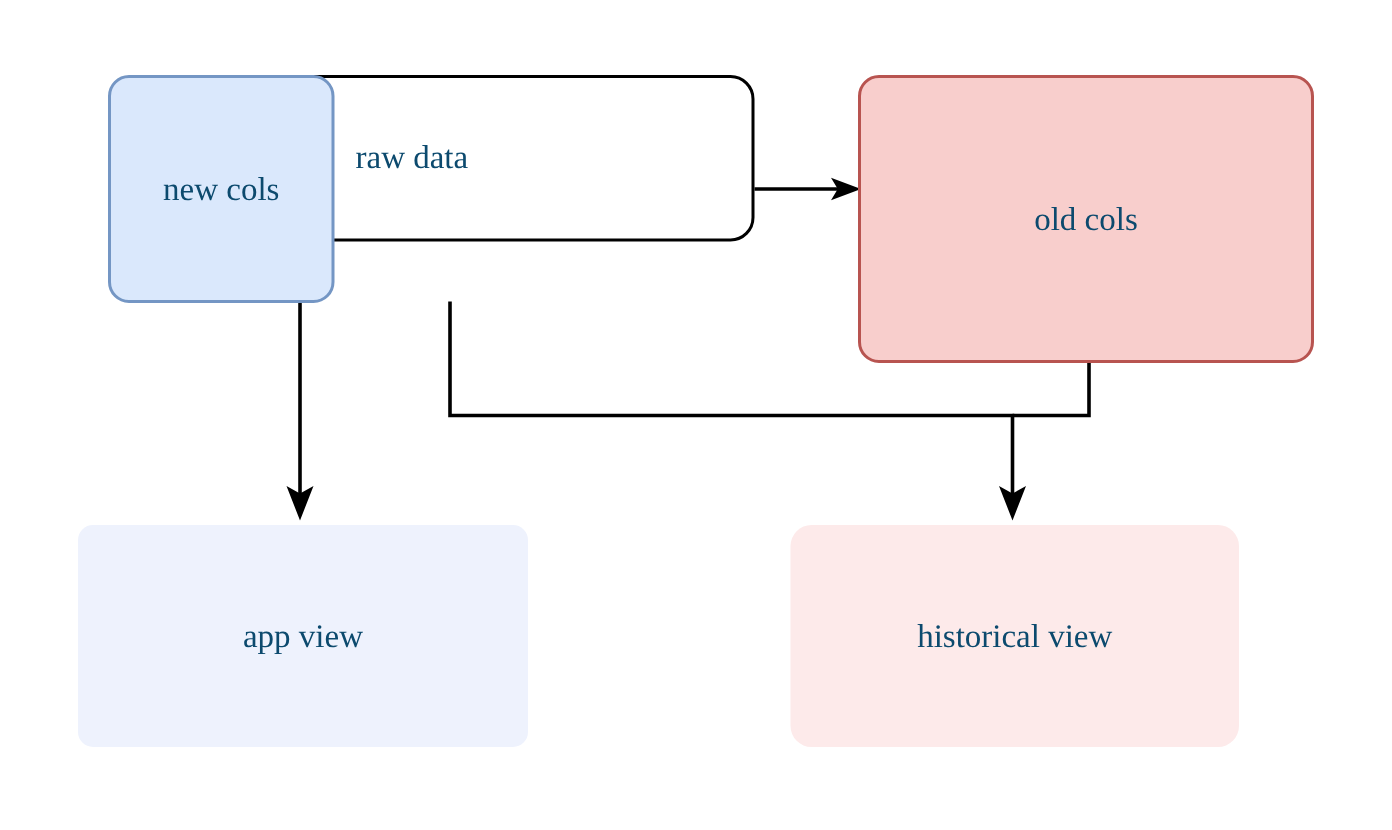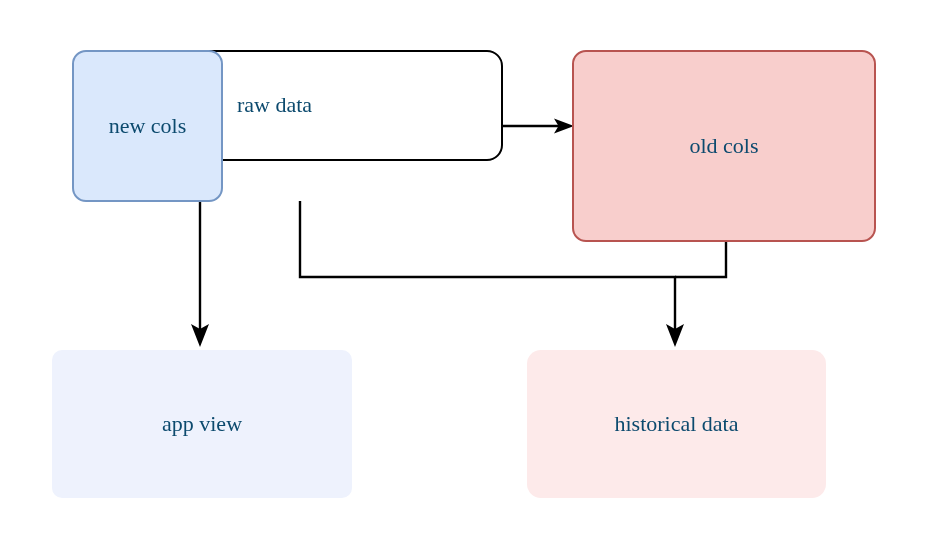--- a/index.html
+++ b/index.html
@@ -152,16 +152,16 @@
 
   <div class="node" id="node-old-cols">
     <span>old cols</span>
   </div>
 
   <div class="node" id="node-app-view">
     <span>app view</span>
   </div>
 
   <div class="node" id="node-historical-view">
-    <span>historical data</span>
+    <span>historical view</span>
   </div>
 
 </div>
 
 </body></html>

